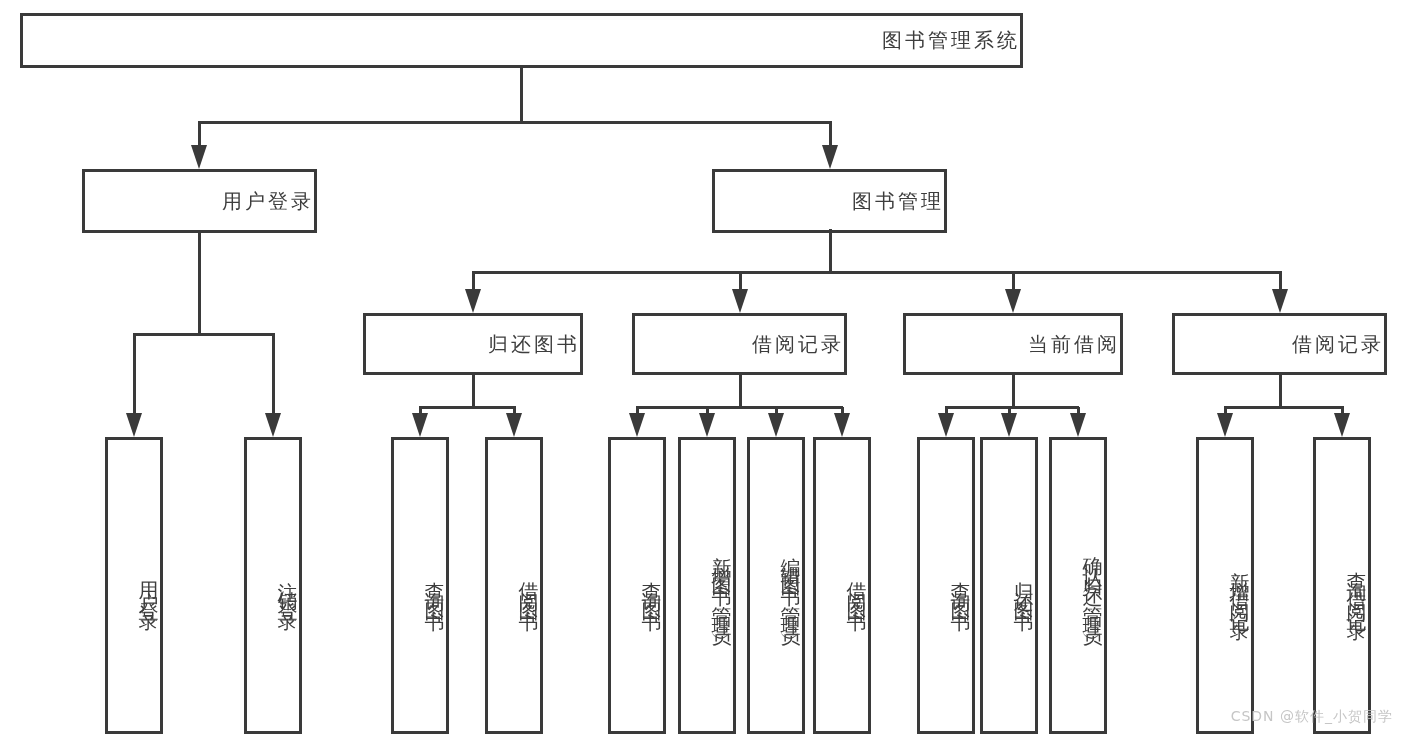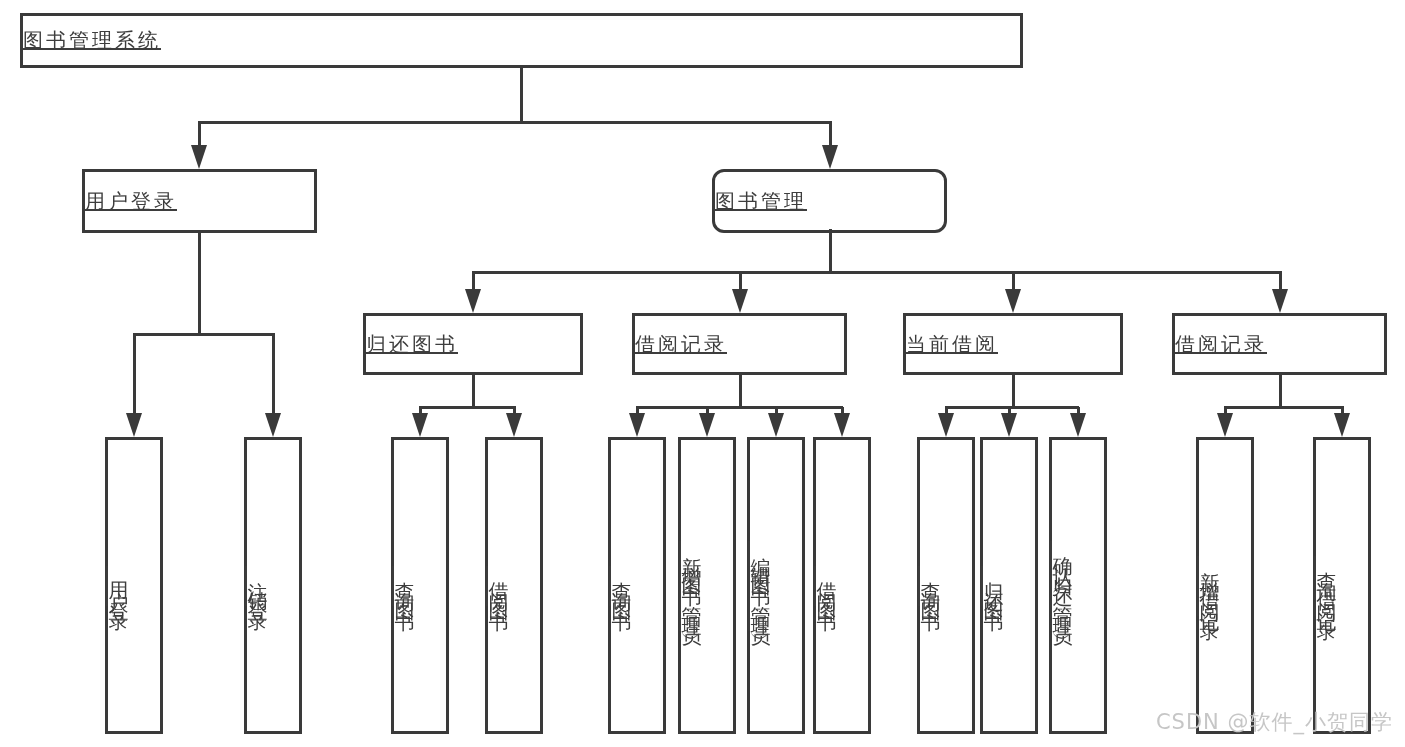--- a/index.html
+++ b/index.html
@@ -17,23 +17,22 @@
     font-family: "DejaVu Sans", sans-serif;
     overflow: hidden;
   }
   .node {
     position: absolute;
     box-sizing: border-box;
     background: var(--bg);
     border: 3px solid var(--line);
     display: flex;
     align-items: center;
-    justify-content: flex-start;
+    justify-content: flex-end;
     color: var(--text);
-    text-decoration: underline;
   }
   .h-label {
     font-size: 20px;
     letter-spacing: 3px;
     white-space: nowrap;
     color: var(--text);
   }
   .v-label {
     writing-mode: vertical-rl;
     text-orientation: mixed;
@@ -51,21 +50,21 @@
     width: 0;
     height: 0;
     border-left: 8px solid transparent;
     border-right: 8px solid transparent;
     border-top: 24px solid var(--line);
   }
   .watermark {
     position: absolute;
     right: 12px;
     top: 708px;
-    font-size: 21px;
+    font-size: 14px;
     letter-spacing: 1px;
     color: var(--wm);
     white-space: nowrap;
     z-index: 5;
   }
 </style>
 </head>
 <body>
 
 <div id="canvas">
@@ -77,21 +76,21 @@
   <div class="line" style="left:520px; top:66px; width:3px; height:57px;"></div>
   <div class="line" style="left:198px; top:121px; width:634px; height:3px;"></div>
   <div class="line" style="left:198px; top:121px; width:3px; height:28px;"></div>
   <div class="arrowhead" style="left:191px; top:145px;"></div>
   <div class="line" style="left:829px; top:121px; width:3px; height:28px;"></div>
   <div class="arrowhead" style="left:822px; top:145px;"></div>
 
   <div class="node" style="left:82px; top:169px; width:235px; height:64px;">
     <span class="h-label">用户登录</span>
   </div>
-  <div class="node" style="left:712px; top:169px; width:235px; height:64px;border-radius:12px;">
+  <div class="node" style="left:712px; top:169px; width:235px; height:64px;">
     <span class="h-label">图书管理</span>
   </div>
 
   <div class="line" style="left:198px; top:230px; width:3px; height:106px;"></div>
   <div class="line" style="left:133px; top:333px; width:142px; height:3px;"></div>
   <div class="line" style="left:133px; top:334px; width:3px; height:80px;"></div>
   <div class="arrowhead" style="left:126px; top:413px;"></div>
   <div class="line" style="left:272px; top:334px; width:3px; height:80px;"></div>
   <div class="arrowhead" style="left:265px; top:413px;"></div>
 

